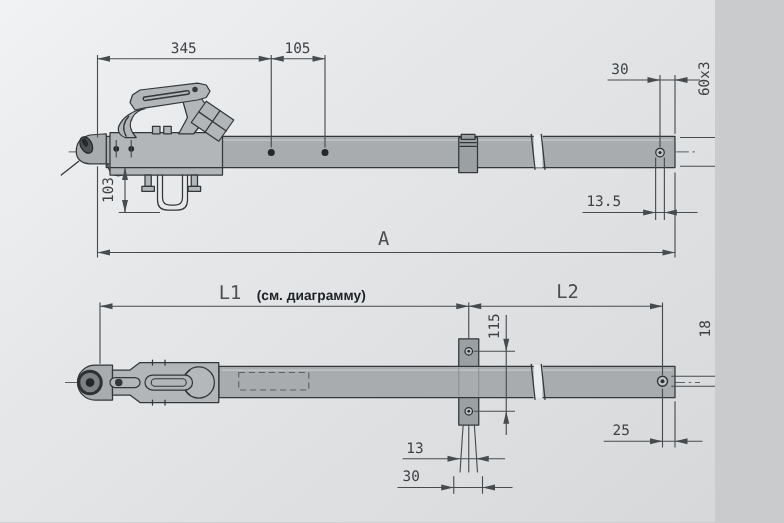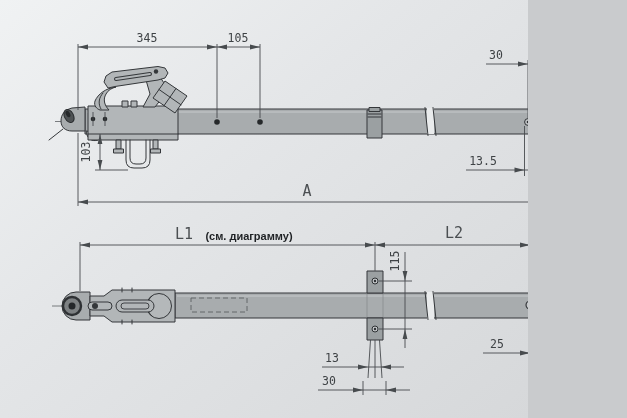--- a/index.html
+++ b/index.html
@@ -1,17 +1,17 @@
 <!DOCTYPE html>
 <html><head>
 <meta charset="utf-8">
 <style>
   html,body{margin:0;padding:0;background:#c9cbcd;}
   .canvas{
-    position:relative;width:528px;height:418px;overflow:hidden;
+    position:relative;width:572px;height:418px;overflow:hidden;
     background:linear-gradient(140deg,#f0f2f3 0%,#e4e6e8 40%,#d6d8da 100%);
     font-family:"DejaVu Sans", sans-serif;
     text-decoration:underline;
   }
   svg{display:block;}
   .part{fill:#a8acae;stroke:#34373a;stroke-width:1;stroke-linejoin:round;}
   .part2{fill:#b2b6b8;stroke:#34373a;stroke-width:1;stroke-linejoin:round;}
   .part3{fill:#9ba0a2;stroke:#34373a;stroke-width:1;stroke-linejoin:round;}
   .edge{stroke:#34373a;stroke-width:1;fill:none;stroke-linecap:round;}
   .lite{stroke:#c6c9cb;stroke-width:1;fill:none;}

